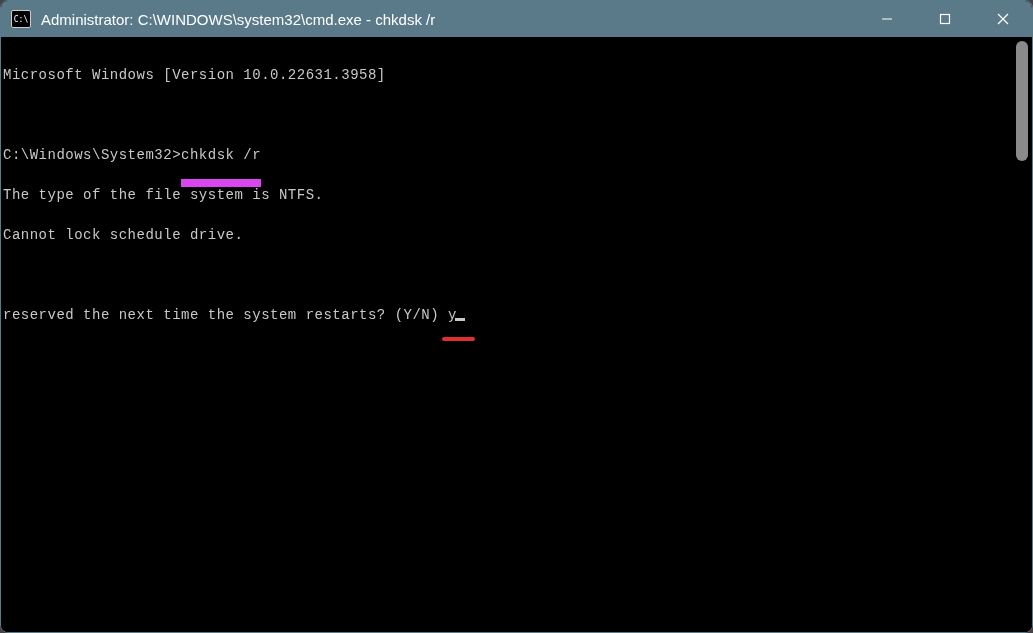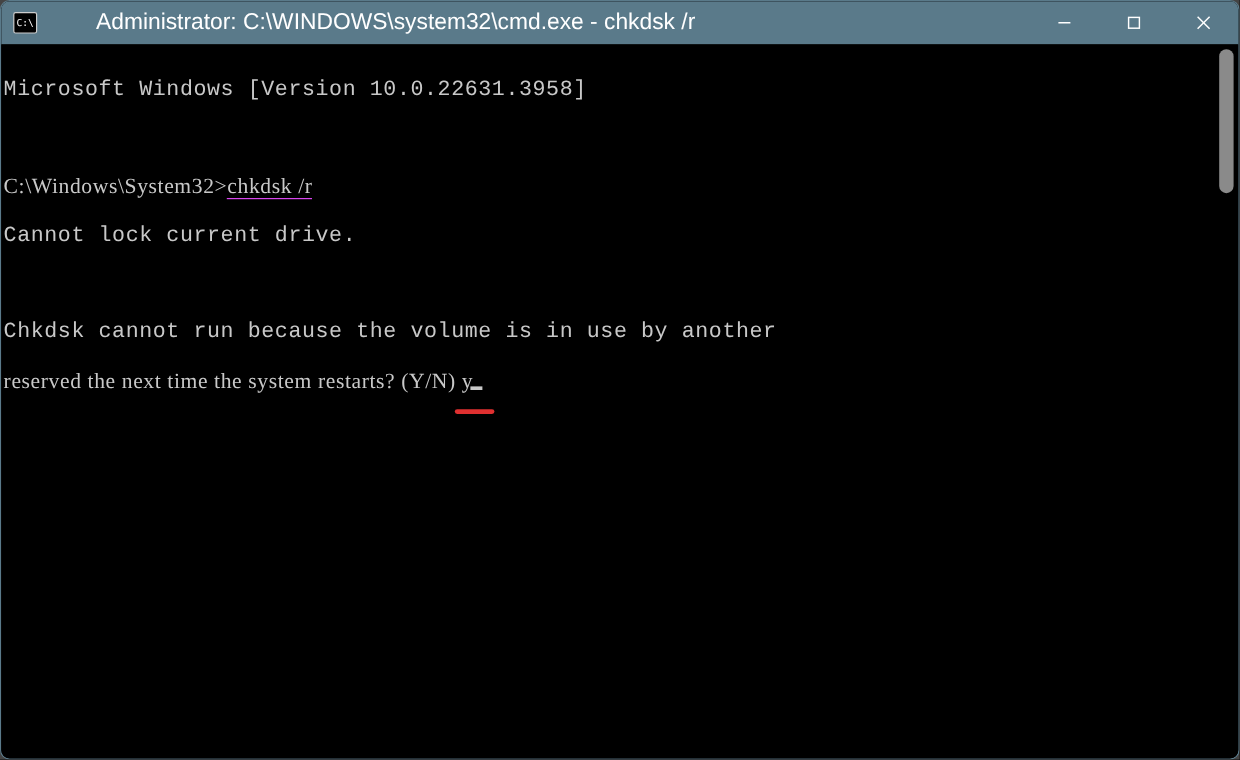--- a/index.html
+++ b/index.html
@@ -41,24 +41,23 @@
       align-items: center;
       justify-content: center;
       font-size: 8px;
       color: #fff;
       font-family: monospace;
       margin-right: 10px;
       border-radius: 2px;
     }
     .titlebar-title {
       color: #fff;
-      font-size: 19px;
+      font-size: 15px;
       font-weight: 400;
       flex: 1;
-      margin-left: 39px;
     }
     .win-controls {
       display: flex;
       height: 100%;
     }
     .win-btn {
       width: 58px;
       height: 100%;
       display: flex;
       align-items: center;
@@ -75,32 +74,32 @@
     }
     .terminal-body {
       flex: 1;
       background: #000;
       position: relative;
       overflow: hidden;
     }
     .terminal-content {
       padding: 8px 2px 8px 2px;
       font-family: "Consolas", "Courier New", monospace;
-      font-size: 18px;
+      font-size: 14px;
       line-height: 20px;
       color: #c8c8c8;
       white-space: pre;
       letter-spacing: 0.5px;
     }
     .terminal-content .line {
       min-height: 20px;
     }
     .underline-red {
-      border-bottom: 1px solid #d946ef;
-      padding-bottom: 0px;
+      border-bottom: 8px solid #d946ef;
+      padding-bottom: 16px;
       display: inline-block;
       line-height: 16px;
     }
     .underline-red2 {
       position: relative;
     }
     .underline-red2::after {
       content: "";
       position: absolute;
       left: -6px;
@@ -121,21 +120,21 @@
     }
     .scrollbar {
       position: absolute;
       top: 4px;
       right: 4px;
       width: 12px;
       height: 120px;
       background: #8a8a8a;
       border-radius: 6px;
     }
-    span.inline { display: inline; font-family: Liberation Serif, serif; }
+    span.inline { display: inline; }
   </style>
 </head>
 <body>
 
 <div class="window">
 
   <div class="titlebar">
     <div class="titlebar-icon">C:\</div>
     <div class="titlebar-title">Administrator: C:\WINDOWS\system32\cmd.exe - chkdsk  /r</div>
     <div class="win-controls">
@@ -157,20 +156,20 @@
       </div>
     </div>
   </div>
 
   <div class="terminal-body">
     <div class="scrollbar"></div>
     <div class="terminal-content">
 <div class="line">Microsoft Windows [Version 10.0.22631.3958]</div>
 <div class="line"> </div>
 <div class="line"><span class="inline">C:\Windows\System32&gt;</span><span class="inline underline-red">chkdsk /r</span></div>
-<div class="line">Cannot lock current drive.</div>
+<div class="line">The type of the file system is NTFS.</div>
+<div class="line">Cannot lock schedule drive.</div>
 <div class="line"> </div>
-<div class="line">Chkdsk cannot run because the volume is in use by another</div>
 <div class="line"><span class="inline">reserved the next time the system restarts? (Y/N) </span><span class="inline underline-red2">y</span><span class="cursor"></span></div>
     </div>
   </div>
 
 </div>
 
 </body></html>

